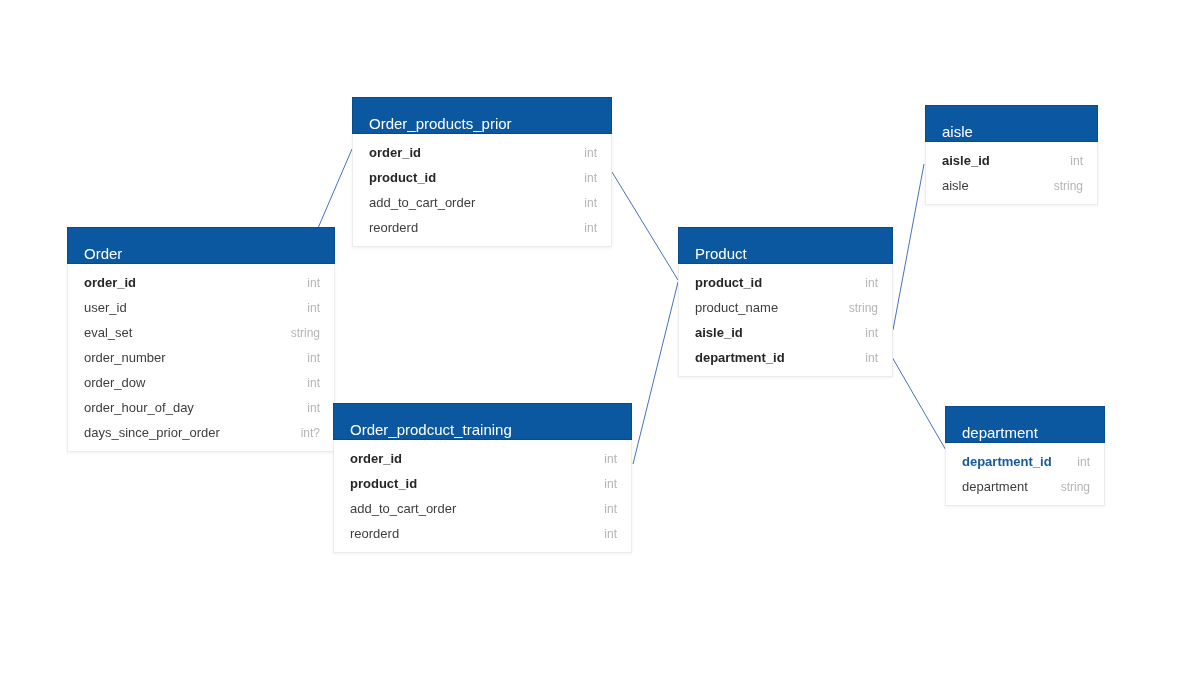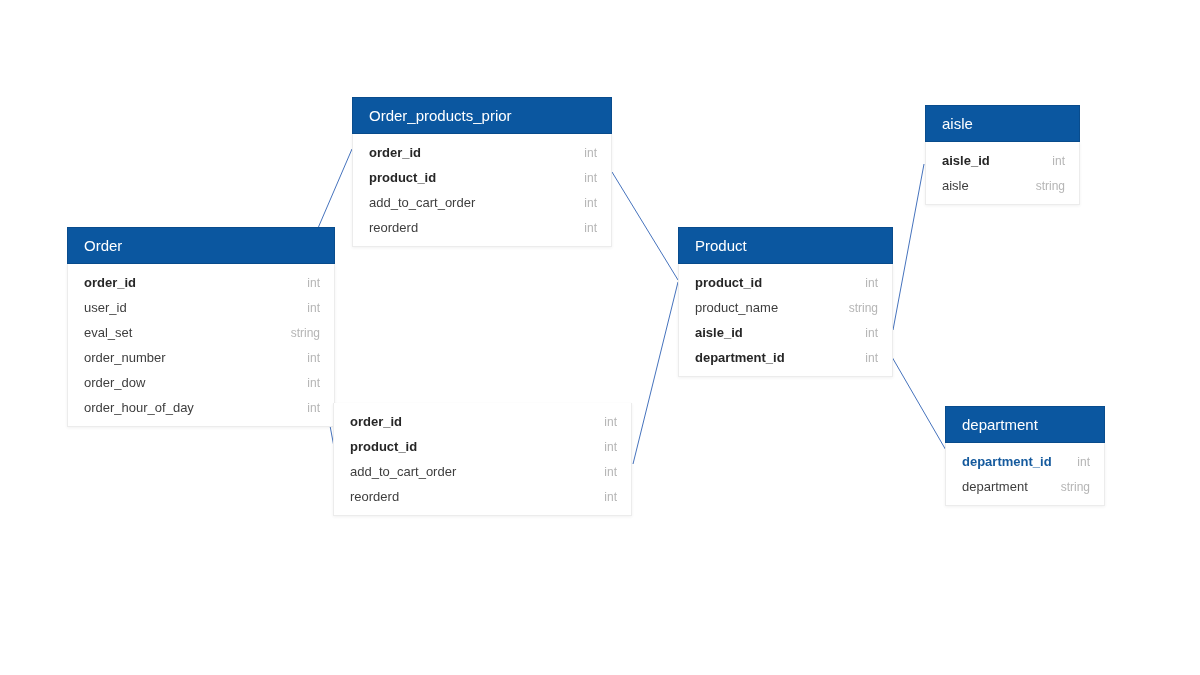--- a/index.html
+++ b/index.html
@@ -16,21 +16,21 @@
     z-index:2;
   }
   .db-table .tbl-header{
     background:#0b57a0;
     border:1px solid #094c8d;
     color:#ffffff;
     font-size:15px;
     font-weight:400;
     height:37px;
     line-height:35px;
-    padding:0 16px;
+    padding:8px 16px;
     box-sizing:border-box;
     white-space:nowrap;
     overflow:hidden;
   }
   .db-table .tbl-body{
     background:#ffffff;
     border:1px solid #ececec;
     border-top:none;
     box-shadow:0 1px 3px rgba(0,0,0,0.06);
     padding:6px 0;
@@ -103,20 +103,24 @@
   <div class="field-row">
     <span class="field-name">order_dow</span>
     <span class="field-type">int</span>
   </div>
 
   <div class="field-row">
     <span class="field-name">order_hour_of_day</span>
     <span class="field-type">int</span>
   </div>
 
+  <div class="field-row">
+    <span class="field-name">days_since_prior_order</span>
+    <span class="field-type">int?</span>
+  </div>
 </div>
   </div>
 
   <div class="db-table" style="left: 352px; top: 97px; width: 260px;">
     <div class="tbl-header">
       <span class="tbl-title">Order_products_prior</span>
     </div>
     <div class="tbl-body">
   <div class="field-row bold">
     <span class="field-name">order_id</span>
@@ -134,20 +138,23 @@
   </div>
 
   <div class="field-row">
     <span class="field-name">reorderd</span>
     <span class="field-type">int</span>
   </div>
 </div>
   </div>
 
   <div class="db-table" style="left: 333px; top: 403px; width: 299px;">
+    <div class="tbl-header">
+      <span class="tbl-title">Order_prodcuct_training</span>
+    </div>
     <div class="tbl-body">
   <div class="field-row bold">
     <span class="field-name">order_id</span>
     <span class="field-type">int</span>
   </div>
 
   <div class="field-row bold">
     <span class="field-name">product_id</span>
     <span class="field-type">int</span>
   </div>
@@ -184,21 +191,21 @@
     <span class="field-type">int</span>
   </div>
 
   <div class="field-row bold">
     <span class="field-name">department_id</span>
     <span class="field-type">int</span>
   </div>
 </div>
   </div>
 
-  <div class="db-table" style="left: 925px; top: 105px; width: 155px;">
+  <div class="db-table" style="left: 925px; top: 105px; width: 173px;">
     <div class="tbl-header">
       <span class="tbl-title">aisle</span>
     </div>
     <div class="tbl-body">
   <div class="field-row bold">
     <span class="field-name">aisle_id</span>
     <span class="field-type">int</span>
   </div>
 
   <div class="field-row">

